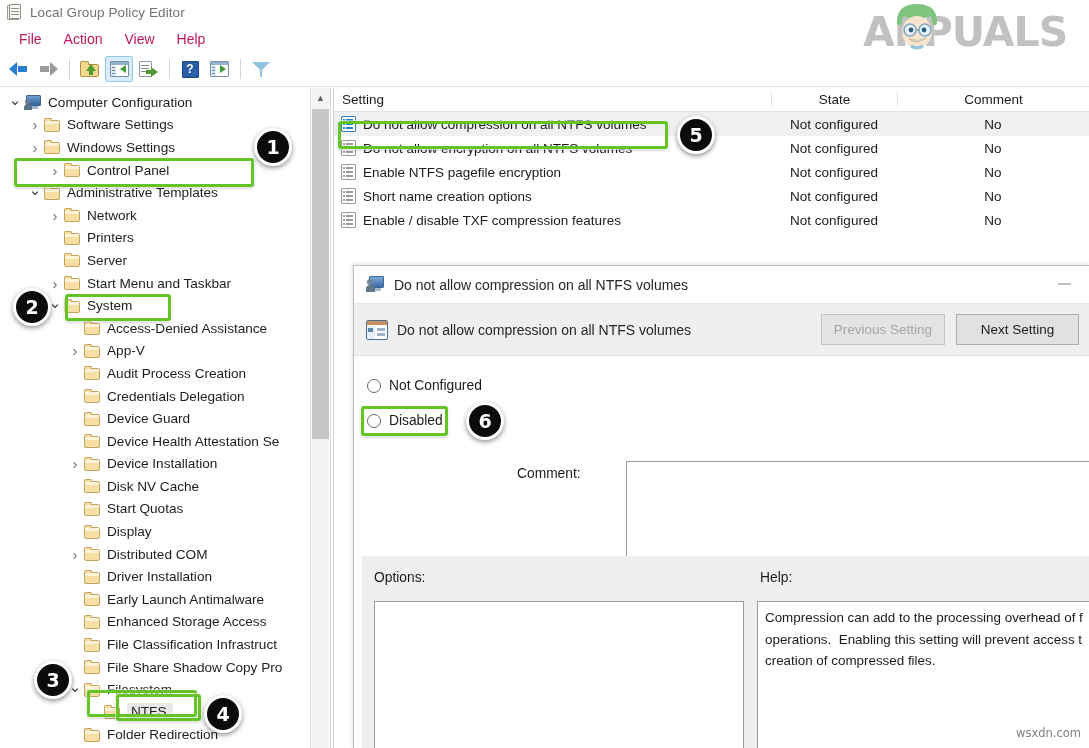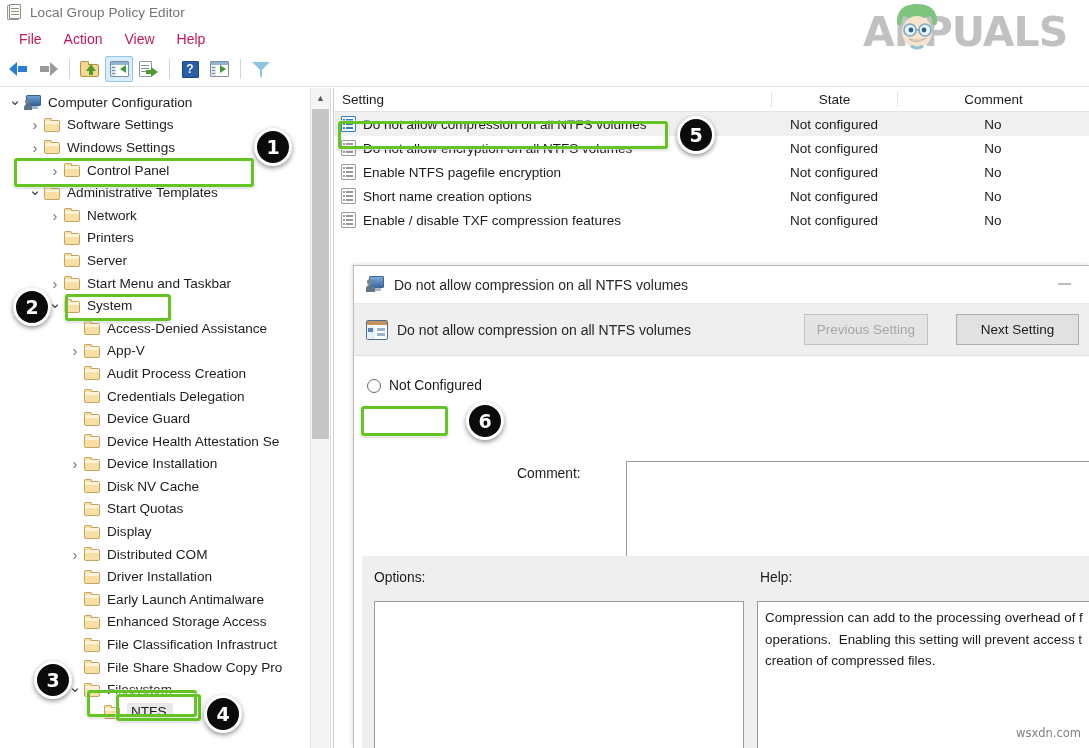--- a/index.html
+++ b/index.html
@@ -333,21 +333,21 @@
   .dh-title { font-size: 14px; color: #262626; flex: 1; }
 
   .btn {
     height: 31px; min-width: 123px; padding: 0 12px;
     border: 1px solid #adadad; background: #e1e1e1;
     font-size: 13.5px; color: #1b1b1b;
     display: flex; align-items: center; justify-content: center;
     font-family: "Liberation Sans", sans-serif;
   }
   .btn.disabled { color: #a6a6a6; background: #e4e4e4; border-color: #c3c3c3; }
-  .btn + .btn { margin-left: 28px; }
+  .btn + .btn { margin-left: 11px; }
 
   .dlg-body { position: relative; height: 200px; background: #ffffff; }
 
   .radios { position: absolute; left: 13px; top: 12px; width: 150px; }
   .radio-row {
     display: flex; align-items: center; height: 35px;
     font-size: 13.8px; color: #1b1b1b;
     position: relative;
   }
   .rb {
@@ -740,20 +740,29 @@
           <span class="tree-label">Filesystem</span>
         </div>
         <div class="tree-row selected" style="padding-left: 86px;">
           <span class="expander "></span>
           <span class="fold">
             <span class="fb"></span>
             <span class="ft"></span>
             <span class="fhl"></span>
           </span>
           <span class="tree-label">NTFS</span>
+        </div>
+        <div class="tree-row" style="padding-left: 66px;">
+          <span class="expander "></span>
+          <span class="fold">
+            <span class="fb"></span>
+            <span class="ft"></span>
+            <span class="fhl"></span>
+          </span>
+          <span class="tree-label">Folder Redirection</span>
         </div>
       </div>
   </div>
 
   <div class="tree-scroll">
     <div class="ts-up">▲</div>
     <div class="ts-thumb"></div>
   </div>
   <div class="vsep"></div>
 
@@ -871,20 +880,24 @@
       <span class="btn disabled">Previous Setting</span>
       <span class="btn">Next Setting</span>
     </div>
 
     <div class="dlg-body">
       <div class="radios">
         <div class="radio-row">
           <span class="rb"></span>
           <span>Not Configured</span>
         </div>
+        <div class="radio-row">
+          <span class="rb"></span>
+          <span>Disabled</span>
+        </div>
       </div>
 
       <span class="field-label" style="left:163px; top:110px;">Comment:</span>
       <div class="txtbox" style="left:272px; top:105px; width:464px; height:97px;"></div>
 
       <span class="field-label" style="left:163px; top:209px;">Supported on:</span>
       <div class="txtbox" style="left:272px; top:203px; width:464px; height:54px;"></div>
       <span class="supported-text" style="left:280px; top:210px;">At least Windows Server 2008 R2 or Windows 7</span>
     </div>
 

